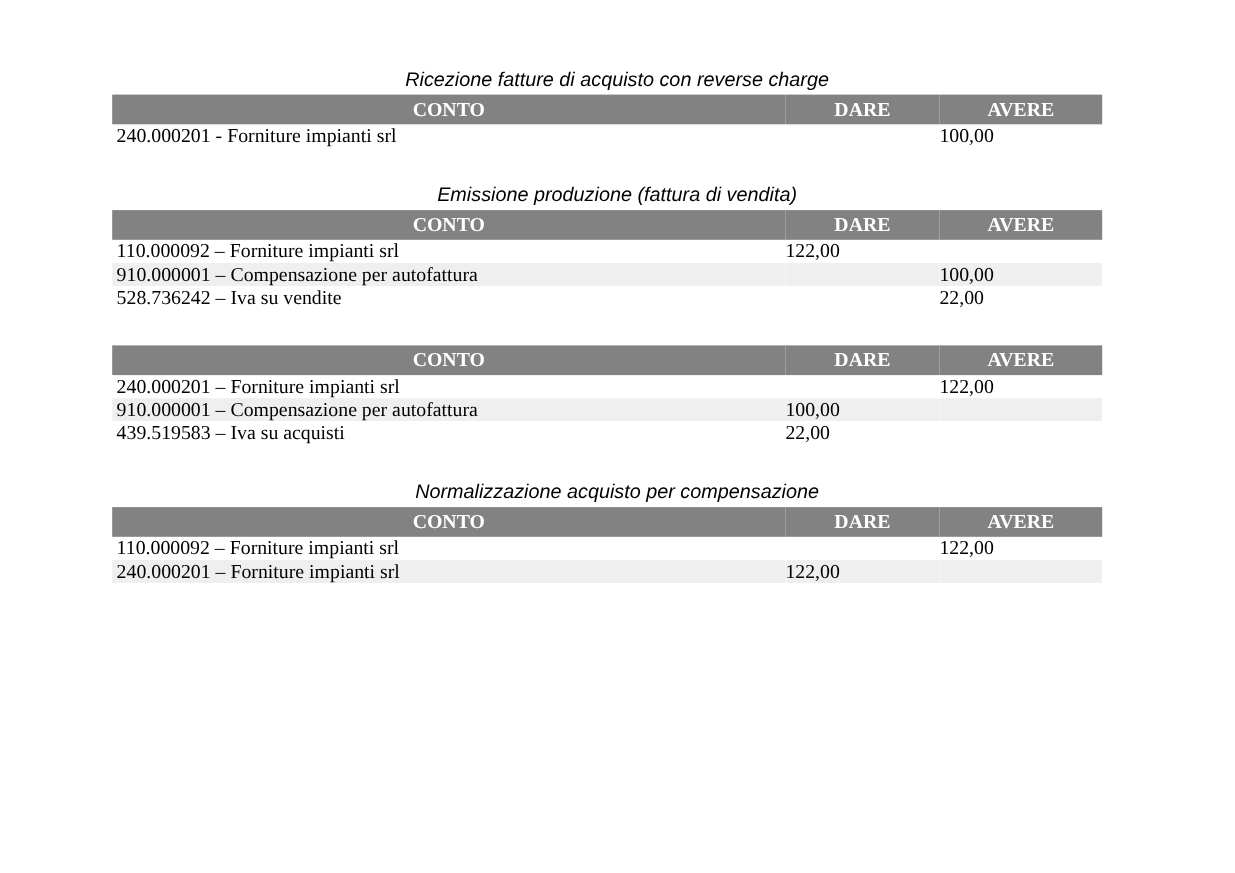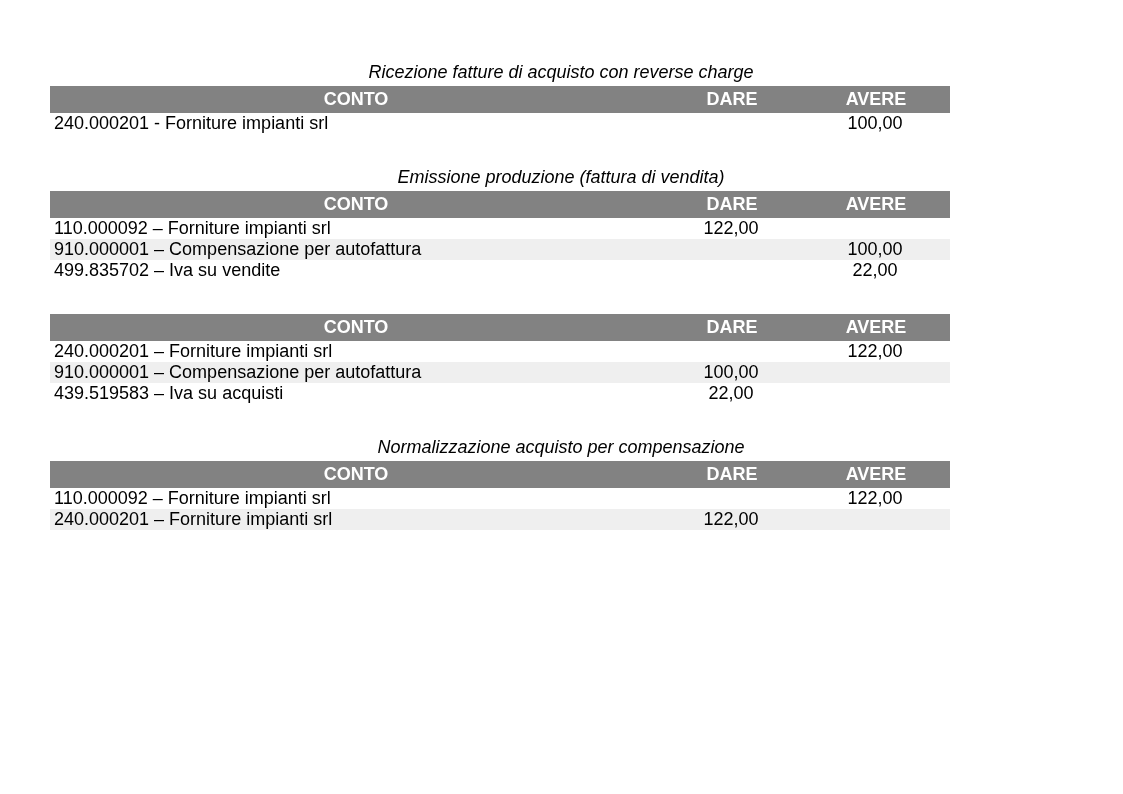--- a/index.html
+++ b/index.html
@@ -19,23 +19,24 @@
     width: 900px;
     margin: 0 0 4px 111px;
     text-align: center;
     font-style: italic;
     font-size: 18px;
     line-height: 20px;
     white-space: nowrap;
   }
   table.journal {
     width: 900px;
-    margin-left: 50px;
+    margin-left: 102px;
     border-collapse: collapse;
     table-layout: fixed;
+    font-family: Liberation Serif, serif;
   }
   col.c-conto { width: 612px; }
   col.c-dare  { width: 140px; }
   col.c-avere { width: 148px; }
   th {
     background: var(--header-bg, #828282);
     color: var(--header-text, #ffffff);
     font-weight: bold;
     font-size: 18px;
     height: 27px;
@@ -46,21 +47,21 @@
   td {
     height: 18px;
     padding: 0;
     font-size: 18px;
     vertical-align: middle;
     white-space: nowrap;
     overflow: hidden;
   }
   td.conto { text-align: left;  padding-left: 4px; }
   td.dare,
-  td.avere { text-align: center; padding-right: 2px; }
+  td.avere { text-align: left; padding-right: 2px; }
   tbody tr:nth-child(even) td { background: var(--alt-row-bg, #efefef); }
 </style>
 </head>
 <body>
 
 <div class="content">
   <div id="tables-root">
   <section class="section">
     <div class="section-title">Ricezione fatture di acquisto con reverse charge</div>
     <table class="journal">
@@ -109,21 +110,21 @@
     <td class="avere"></td>
   </tr>
 
   <tr>
     <td class="conto">910.000001 – Compensazione per autofattura</td>
     <td class="dare"></td>
     <td class="avere">100,00</td>
   </tr>
 
   <tr>
-    <td class="conto">499.835702 – Iva su vendite</td>
+    <td class="conto">528.736242 – Iva su vendite</td>
     <td class="dare"></td>
     <td class="avere">22,00</td>
   </tr>
 </tbody>
     </table>
   </section>
 
   <section class="section">
     <table class="journal">
       <colgroup>

